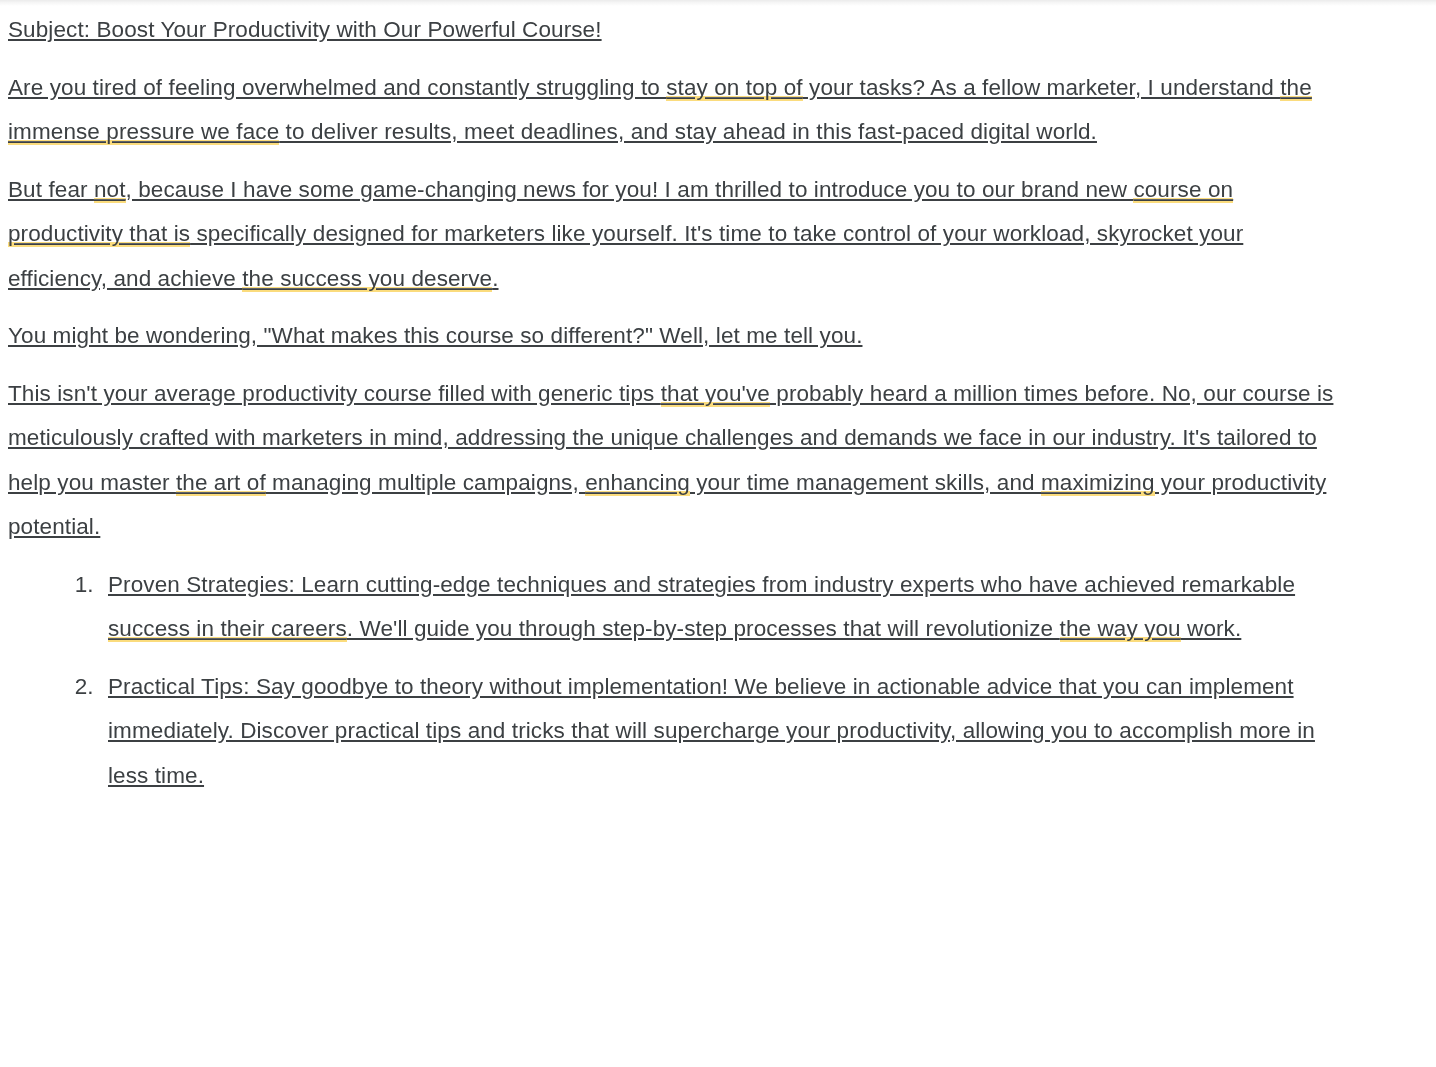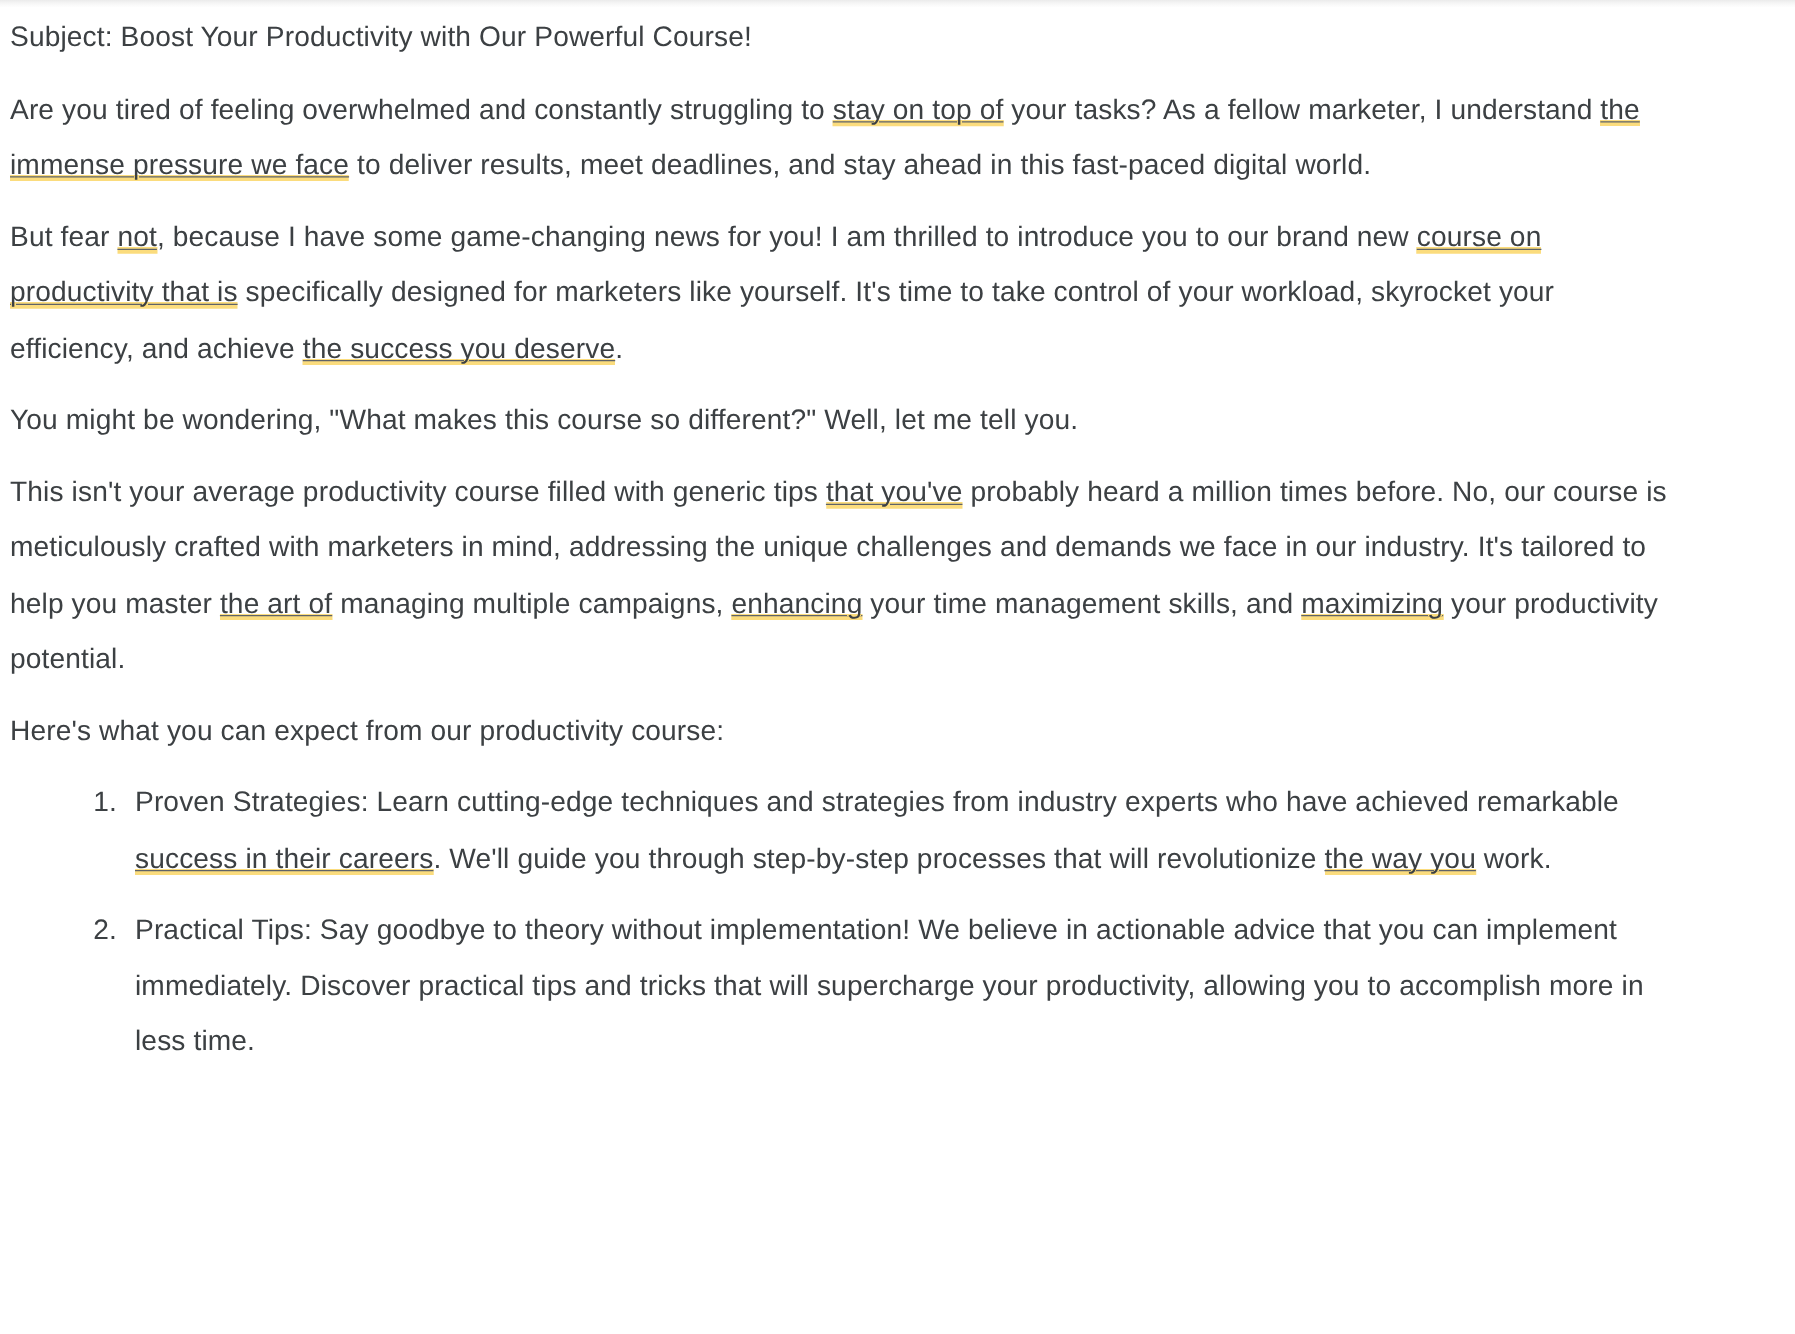--- a/index.html
+++ b/index.html
@@ -82,21 +82,21 @@
   
   .hl.wrap { box-decoration-break: clone; text-align: center; -webkit-box-decoration-break: clone; }
 </style>
 </head>
 <body>
 
 <div id="doc-root" style="background: rgb(255, 255, 255);">
 
   <div class="top-fade"></div>
 
-  <div class="email-body" style="color: rgb(60, 64, 67);">
+  <div class="email-body" style="color: rgb(60, 64, 67); text-decoration: underline;">
 
     <p class="para subject">
       <span>Subject: Boost Your Productivity with Our Powerful Course!</span>
     </p>
 
 
     <p class="para">
       <span>Are you tired of feeling overwhelmed and constantly struggling to </span><span class="hl" style="--hl-color: #fbdc7d; text-decoration-color: rgb(95, 99, 104);">stay on top of</span><span> your tasks? As a fellow marketer, I understand </span><span class="hl" style="--hl-color: #fbdc7d; text-decoration-color: rgb(95, 99, 104);">the immense pressure we face</span><span> to deliver results, meet deadlines, and stay ahead in this fast-paced digital world.</span>
     </p>
 
@@ -105,23 +105,20 @@
     </p>
 
     <p class="para">
       <span>You might be wondering, "What makes this course so different?" Well, let me tell you.</span>
     </p>
 
     <p class="para">
       <span>This isn't your average productivity course filled with generic tips </span><span class="hl" style="--hl-color: #fbdc7d; text-decoration-color: rgb(95, 99, 104);">that you've</span><span> probably heard a million times before. No, our course is meticulously crafted with marketers in mind, addressing the unique challenges and demands we face in our industry. It's tailored to help you master </span><span class="hl" style="--hl-color: #fbdc7d; text-decoration-color: rgb(95, 99, 104);">the art of</span><span> managing multiple campaigns, </span><span class="hl" style="--hl-color: #fbdc7d; text-decoration-color: rgb(95, 99, 104);">enhancing</span><span> your time management skills, and </span><span class="hl" style="--hl-color: #fbdc7d; text-decoration-color: rgb(95, 99, 104);">maximizing</span><span> your productivity potential.</span>
     </p>
 
-    <p class="para">
-      <span>Here's what you can expect from our productivity course:</span>
-    </p>
 
     <ol class="expect-list">
       <li>
         <span>Proven Strategies: Learn cutting-edge techniques and strategies from industry experts who have achieved remarkable </span><span class="hl" style="--hl-color: #fbdc7d; text-decoration-color: rgb(95, 99, 104);">success in their careers</span><span>. We'll guide you through step-by-step processes that will revolutionize </span><span class="hl" style="--hl-color: #fbdc7d; text-decoration-color: rgb(95, 99, 104);">the way you</span><span> work.</span>
       </li>
       <li>
         <span>Practical Tips: Say goodbye to theory without implementation! We believe in actionable advice that you can implement immediately. Discover practical tips and tricks that will supercharge your productivity, allowing you to accomplish more in less time.</span>
       </li>
     </ol>
 

